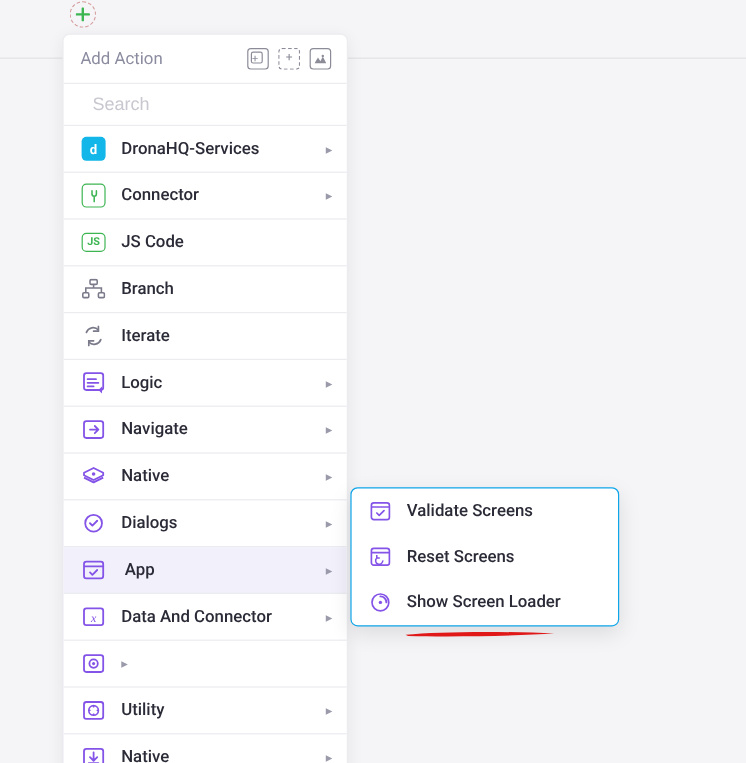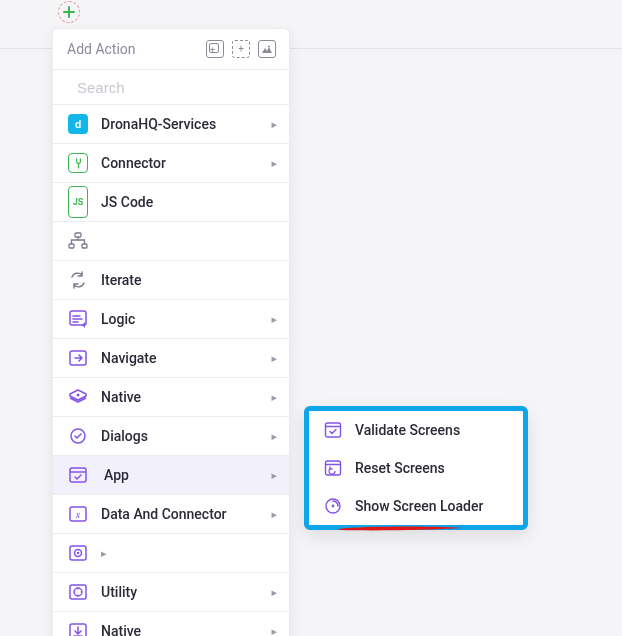--- a/index.html
+++ b/index.html
@@ -109,24 +109,24 @@
     font-weight: 550;
   }
   .item .chev {
     color: #9a9aaa;
     font-size: 11px;
   }
 
   .submenu {
     position: absolute;
     top: 406px;
-    left: 304px;
+    left: 292px;
     width: 224px;
     background: #fff;
-    border: 5px solid #0ea5e9;
+    border: 1px solid #0ea5e9;
     border-radius: 6px;
     box-shadow: 0 6px 18px rgba(0,0,0,0.10);
     overflow: hidden;
   }
   .sub-item {
     display: flex;
     align-items: center;
     gap: 12px;
     padding: 9px 14px;
     font-size: 14px;
@@ -224,34 +224,35 @@
             <path d="M4 1v3a2 2 0 004 0V1M6 6v5" stroke="#3cb552" stroke-width="1.4" fill="none" stroke-linecap="round"></path>
           </svg>
       </span>
     </span>
     <span class="label">Connector</span>
     <span class="chev">▸</span>
   </div>
 
   <div class="item">
     <span class="icon-slot">
-      <span style="width:20px;height:32px;border:1.4px solid #3cb552;border-radius:4px;display:flex;align-items:center;justify-content:center;color:#3cb552;font-size:9px;font-weight:700">JS</span>
+      <span style="width:20px;height:16px;border:1.4px solid #3cb552;border-radius:4px;display:flex;align-items:center;justify-content:center;color:#3cb552;font-size:9px;font-weight:700">JS</span>
     </span>
     <span class="label">JS Code</span>
   </div>
 
   <div class="item">
     <span class="icon-slot">
       <svg width="20" height="18" viewBox="0 0 20 18">
           <rect x="7" y="1" width="6" height="4" rx="1" stroke="#7a7a8a" stroke-width="1.3" fill="none"></rect>
           <rect x="1" y="12" width="5" height="4" rx="1" stroke="#7a7a8a" stroke-width="1.3" fill="none"></rect>
           <rect x="14" y="12" width="5" height="4" rx="1" stroke="#7a7a8a" stroke-width="1.3" fill="none"></rect>
           <path d="M10 5v3M10 8H3.5v4M10 8h6.5v4" stroke="#7a7a8a" stroke-width="1.3" fill="none"></path>
         </svg>
     </span>
+    <span class="label">Branch</span>
   </div>
 
   <div class="item">
     <span class="icon-slot">
       <svg width="18" height="18" viewBox="0 0 18 18">
           <path d="M3 6a6 6 0 0110-2M15 12a6 6 0 01-10 2" stroke="#7a7a8a" stroke-width="1.4" fill="none" stroke-linecap="round"></path>
           <path d="M13 1v4h-4M5 17v-4h4" stroke="#7a7a8a" stroke-width="1.4" fill="none" stroke-linecap="round"></path>
         </svg>
     </span>
     <span class="label">Iterate</span>

